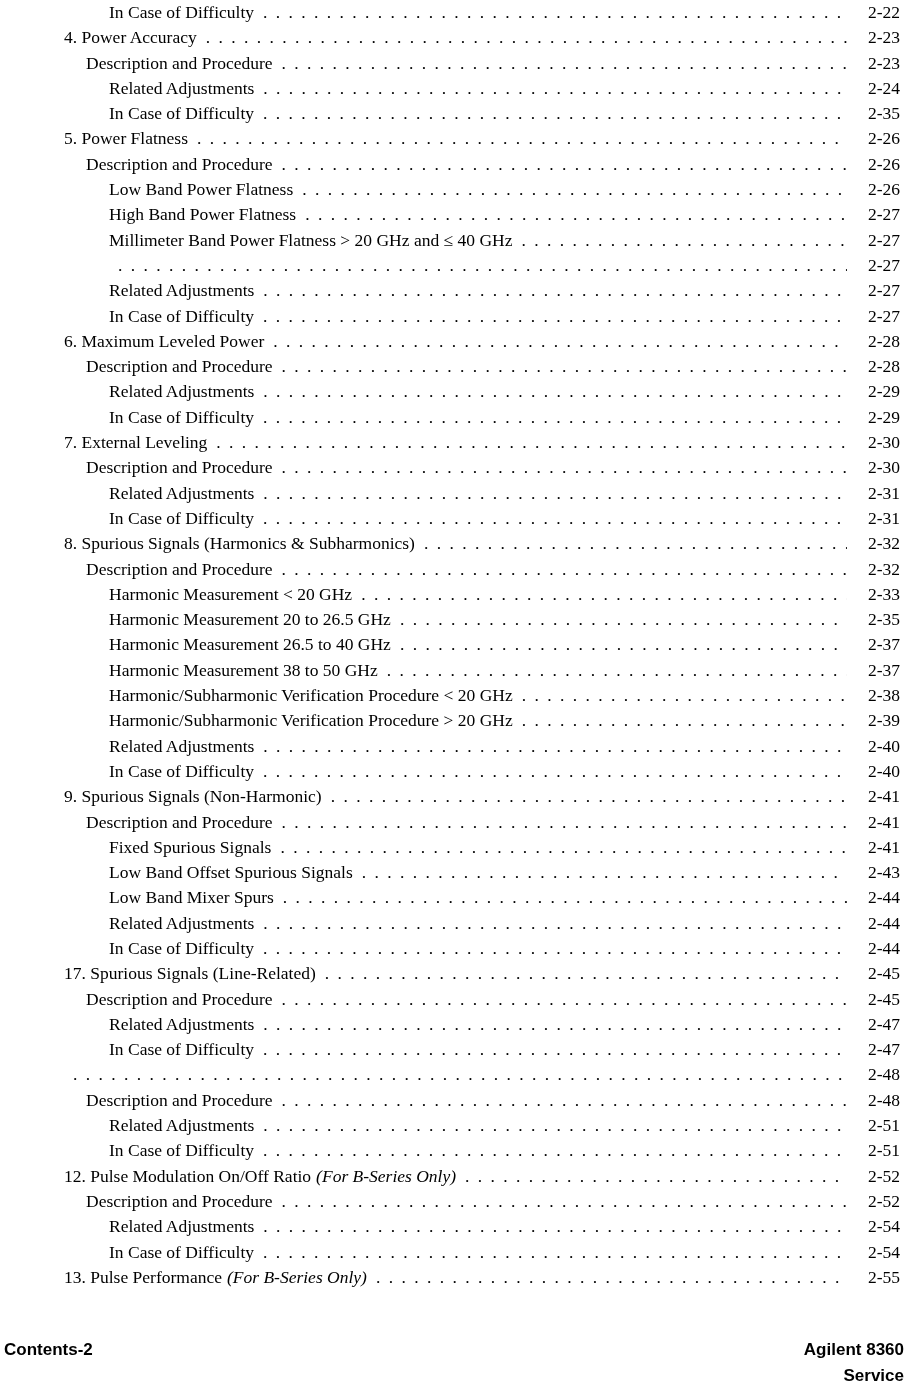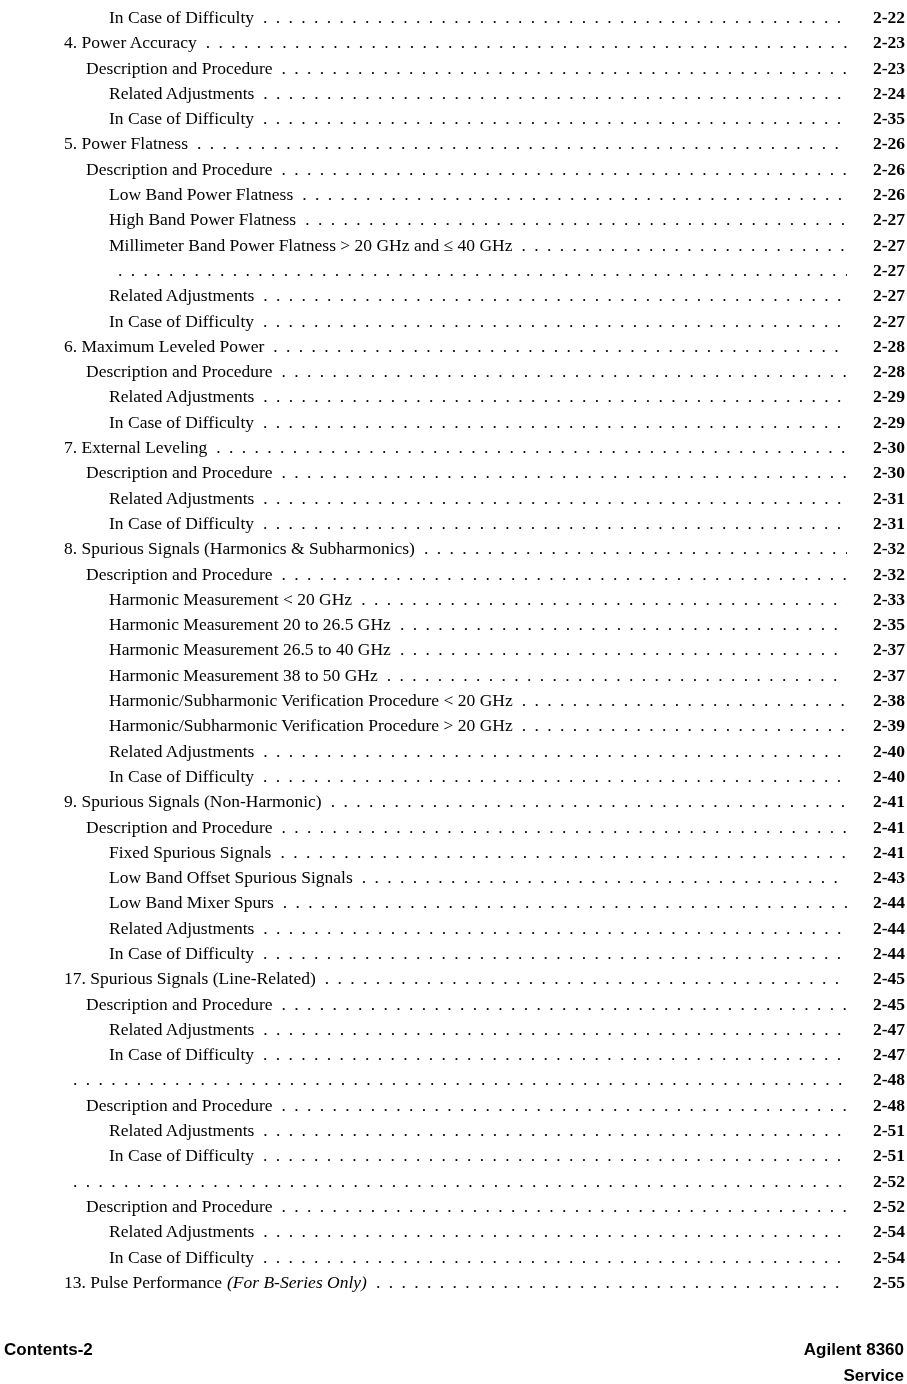--- a/index.html
+++ b/index.html
@@ -8,21 +8,20 @@
     width: 907px;
     height: 1384px;
     color: #000000;
     font-family: "Liberation Serif", "DejaVu Serif", serif;
     overflow: hidden;
   }
   .page {
     position: relative;
     width: 907px;
     height: 1384px;
-    padding-top: 5px;
   }
   .toc { padding-right: 2px; }
   .toc-row {
     display: flex;
     align-items: baseline;
     font-size: 17.5px;
     line-height: 25.3px;
     white-space: nowrap;
   }
   .lvl1 { padding-left: 64px; }
@@ -38,22 +37,21 @@
     margin-right: 16px;
     min-width: 0;
   }
   .leader::after {
     content: ". . . . . . . . . . . . . . . . . . . . . . . . . . . . . . . . . . . . . . . . . . . . . . . . . . . . . . . . . . . . . . . . . . . . . .";
     word-spacing: 4px;
   }
   .toc-page {
     flex: 0 0 auto;
     width: 42px;
-    text-align: right;
-    font-weight: bold;
+    text-align: center;
   }
   .footer {
     position: absolute;
     top: 1337px;
     left: 4px;
     right: 3px;
     display: flex;
     justify-content: space-between;
     align-items: flex-start;
     font-family: "Liberation Sans", "DejaVu Sans", sans-serif;
@@ -290,20 +288,21 @@
         <span class="toc-title"><span class="t-main">Related Adjustments</span><span class="t-italic"></span></span>
         <span class="leader"></span>
         <span class="toc-page">2-51</span>
       </div>
       <div class="toc-row lvl3">
         <span class="toc-title"><span class="t-main">In Case of Difficulty</span><span class="t-italic"></span></span>
         <span class="leader"></span>
         <span class="toc-page">2-51</span>
       </div>
       <div class="toc-row lvl1">
+        <span class="toc-title"><span class="t-main">12. Pulse Modulation On/Off Ratio</span><span class="t-italic">(For B-Series Only)</span></span>
         <span class="leader"></span>
         <span class="toc-page">2-52</span>
       </div>
       <div class="toc-row lvl2">
         <span class="toc-title"><span class="t-main">Description and Procedure</span><span class="t-italic"></span></span>
         <span class="leader"></span>
         <span class="toc-page">2-52</span>
       </div>
       <div class="toc-row lvl3">
         <span class="toc-title"><span class="t-main">Related Adjustments</span><span class="t-italic"></span></span>

